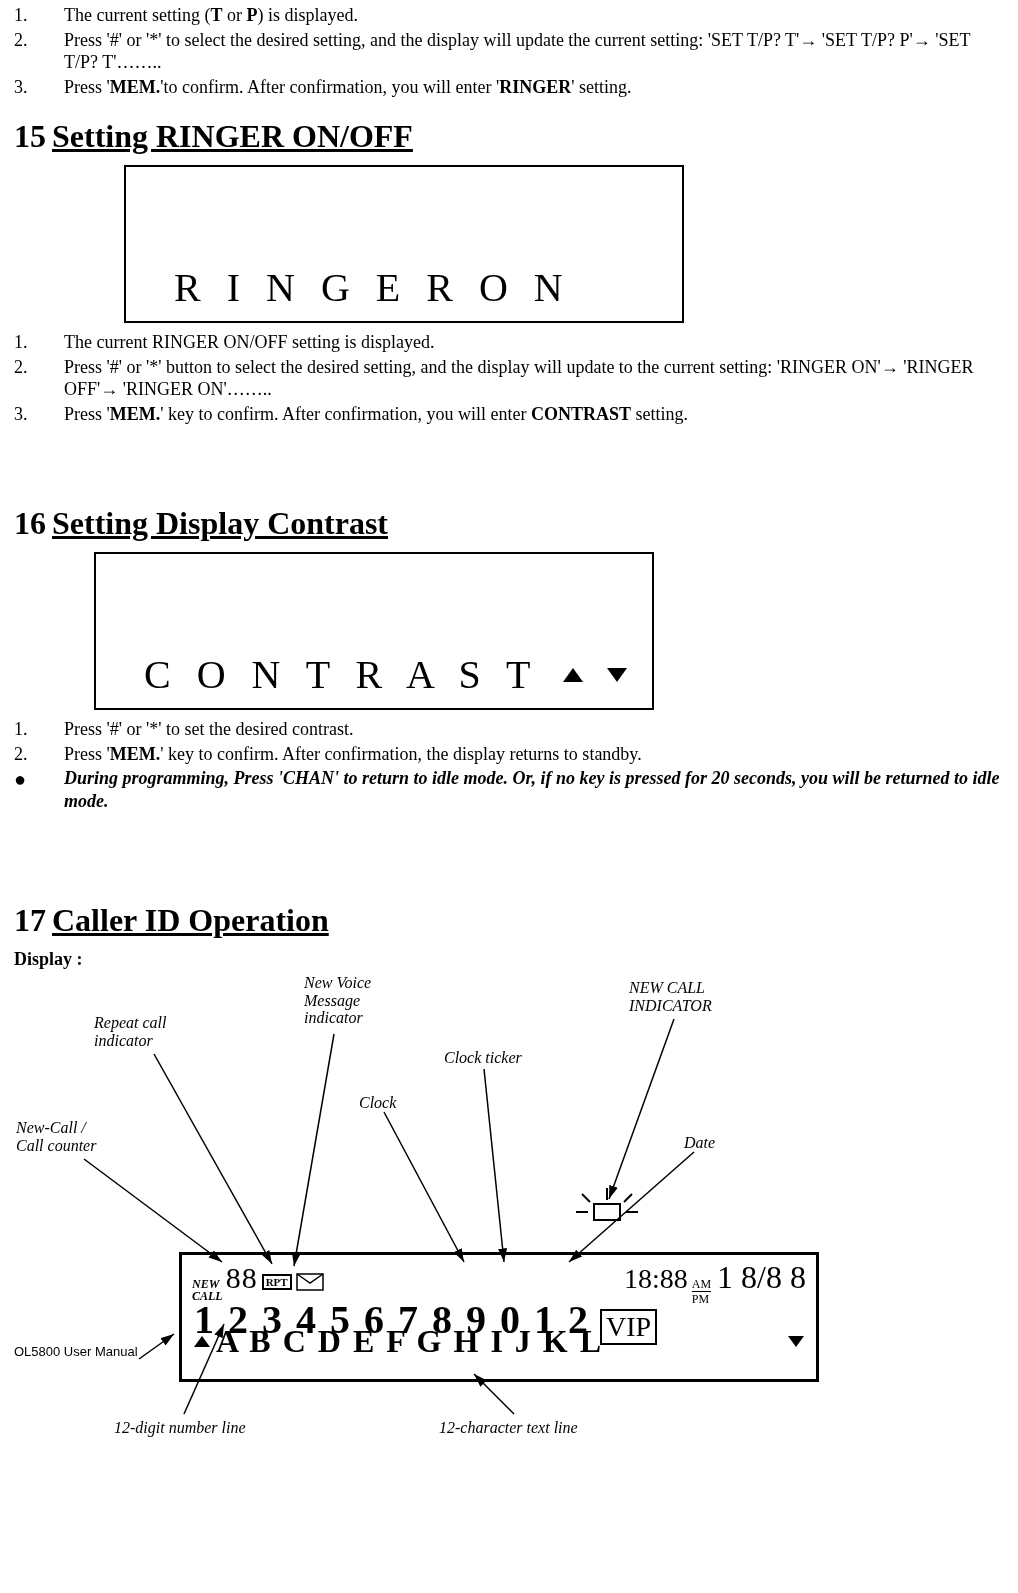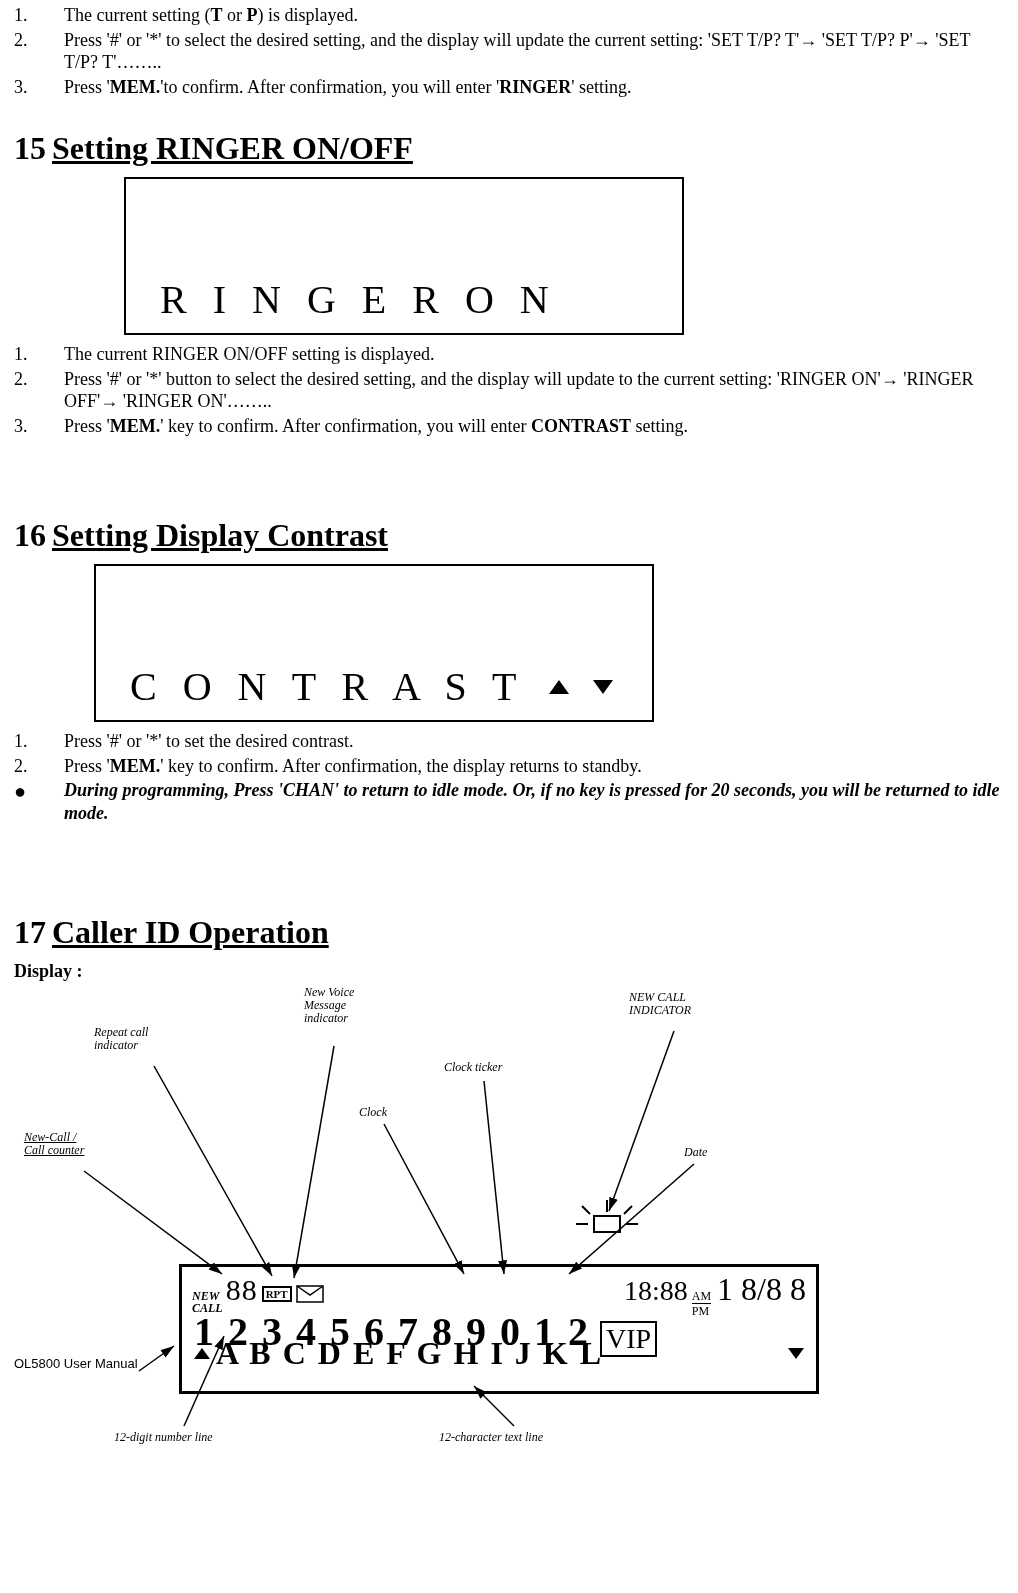--- a/index.html
+++ b/index.html
@@ -22,33 +22,33 @@
       line-height: 1.25;
     }
     ol.numbered > li > .num {
       min-width: 50px;
       flex-shrink: 0;
     }
     .bold { font-weight: bold; }
     h1.section-heading {
       font-weight: bold;
       font-size: 32px;
-      margin-top: 32px;
+      margin-top: 20px;
       margin-bottom: 10px;
     }
     h1.section-heading .num { text-decoration: none; margin-right: 6px; }
     h1.section-heading .title { text-decoration: underline; }
     .lcd-box {
       border: 2px solid #000;
       width: 560px;
       height: 158px;
       margin: 8px 0 8px 110px;
       display: flex;
       align-items: flex-end;
-      padding-left: 34px;
+      padding-left: 48px;
       padding-bottom: 10px;
     }
     .lcd-text {
       font-family: "Times New Roman", serif;
       font-size: 40px;
       letter-spacing: 8px;
       display: flex;
       align-items: center;
       gap: 24px;
     }
@@ -67,21 +67,21 @@
     .bullet-note {
       display: flex;
       line-height: 1.25;
     }
     .bullet-note .dot { min-width: 50px; font-size: 20px; }
     .bullet-note .txt { font-style: italic; font-weight: bold; }
     .display-label { font-weight: bold; margin-top: 10px; }
 
     
     .cid-wrap { position: relative; width: 960px; height: 460px; margin-top: 4px; }
-    .cid-label { position: absolute; font-style: italic; font-size: 12px; line-height: 1.1; }
+    .cid-label { position: absolute; font-style: italic; font-size: 16px; line-height: 1.1; }
     .cid-lcd {
       position: absolute;
       border: 3px solid #000;
       left: 165px; top: 278px; width: 640px; height: 130px;
     }
     .cid-row1 {
       position: absolute; left: 10px; top: 4px; right: 10px;
       display: flex; align-items: baseline; font-family: "Times New Roman", serif;
     }
     .newcall-box { font-weight: bold; font-size: 12px; line-height: 1; margin-right: 3px; }
@@ -187,21 +187,21 @@
 
   <div class="cid-label" style="left:290px; top:0px; white-space:pre;">New Voice
 Message
 indicator</div>
   <div class="cid-label" style="left:80px; top:40px; white-space:pre;">Repeat call
 indicator</div>
   <div class="cid-label" style="left:615px; top:5px; white-space:pre;">NEW CALL
 INDICATOR</div>
   <div class="cid-label" style="left:430px; top:75px;">Clock ticker</div>
   <div class="cid-label" style="left:345px; top:120px;">Clock</div>
-  <div class="cid-label" style="left:10px; top:145px; white-space:pre;text-decoration:underline;">New-Call /
+  <div class="cid-label" style="left:2px; top:145px; white-space:pre;">New-Call /
 Call counter</div>
   <div class="cid-label" style="left:670px; top:160px;">Date</div>
   <div class="cid-label" style="left:100px; top:445px;">12-digit number line</div>
   <div class="cid-label" style="left:425px; top:445px;">12-character text line</div>
 
   <div class="footer-manual">OL5800 User Manual</div>
 
   <svg class="arrow-svg" width="960" height="460">
     <defs>
       <marker id="ah" markerWidth="10" markerHeight="10" refX="9" refY="3" orient="auto">

